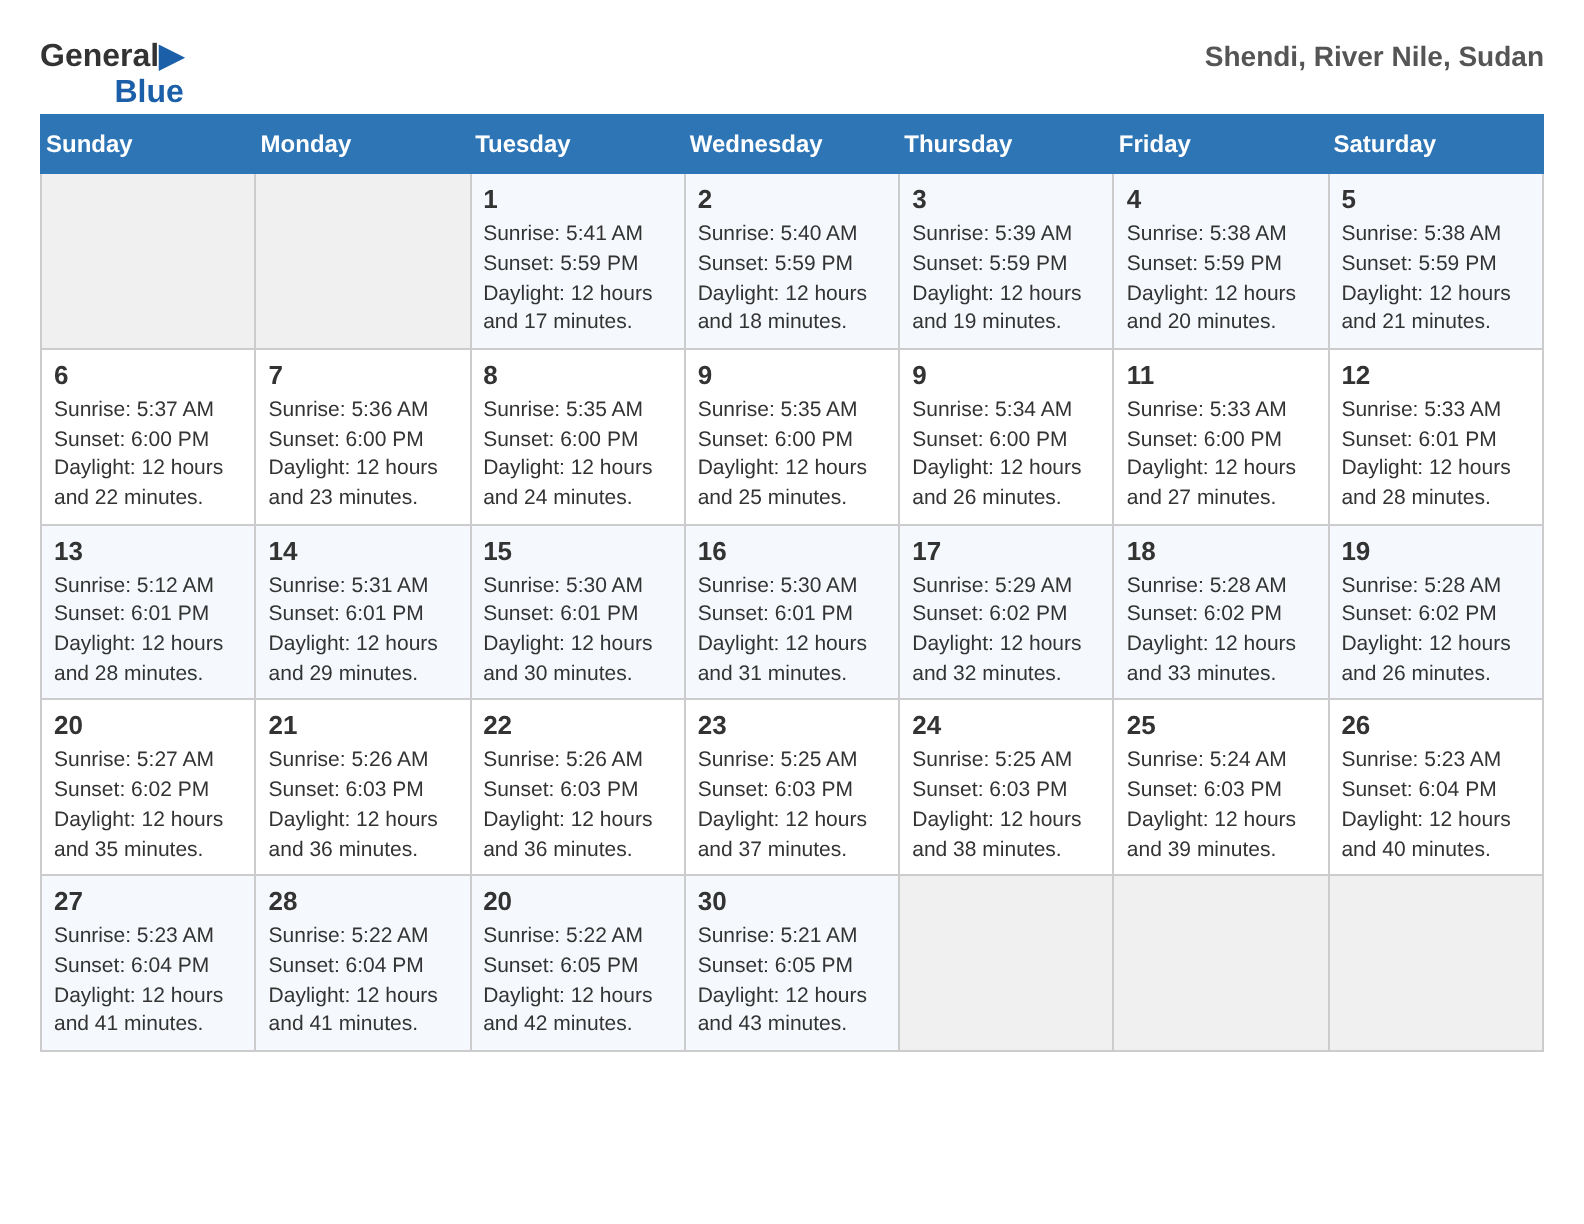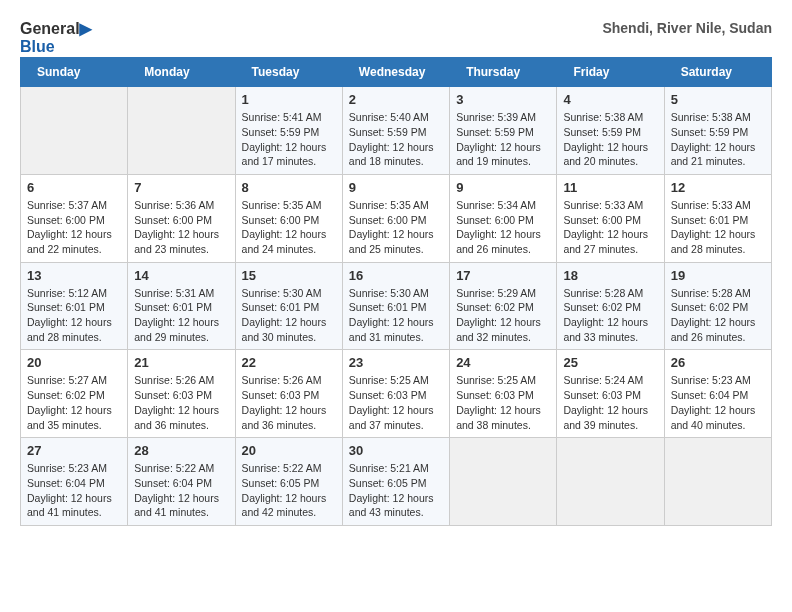--- a/index.html
+++ b/index.html
@@ -36,21 +36,21 @@
       text-align: right;
     }
     table {
       width: 100%;
       border-collapse: collapse;
       font-size: 11px;
     }
     thead tr th {
       background-color: #2e75b6;
       color: #fff;
-      padding: 7px 16px;
+      padding: 7px 2px;
       text-align: left;
       font-size: 12px;
       font-weight: bold;
       border: 1px solid #2e75b6;
     }
     tbody tr td {
       border: 1px solid #ccc;
       padding: 5px 6px;
       vertical-align: top;
       min-height: 80px;
@@ -78,21 +78,21 @@
       background-color: #f0f0f0 !important;
     }
   </style>
 </head>
 <body>
 
 <div class="header-area">
   <div class="logo">
   <div style="display:flex;flex-direction:column;line-height:1.1">
     <span style="font-size:16px;font-weight:bold;color:#333;"><span style="color:#333">General</span><span style="color:#1a5fa8">▶</span></span>
-    <span style="font-size:16px;font-weight:bold;color:#1a5fa8;">Blue</span>
+    <span style="font-size:16px;font-weight:bold;color:#1a5fa8;text-align:right;">Blue</span>
   </div>
 </div>
   <div class="title-area">
     <div class="subtitle">Shendi, River Nile, Sudan</div>
   </div>
 </div>
 
 <table>
   <thead>
     <tr>

